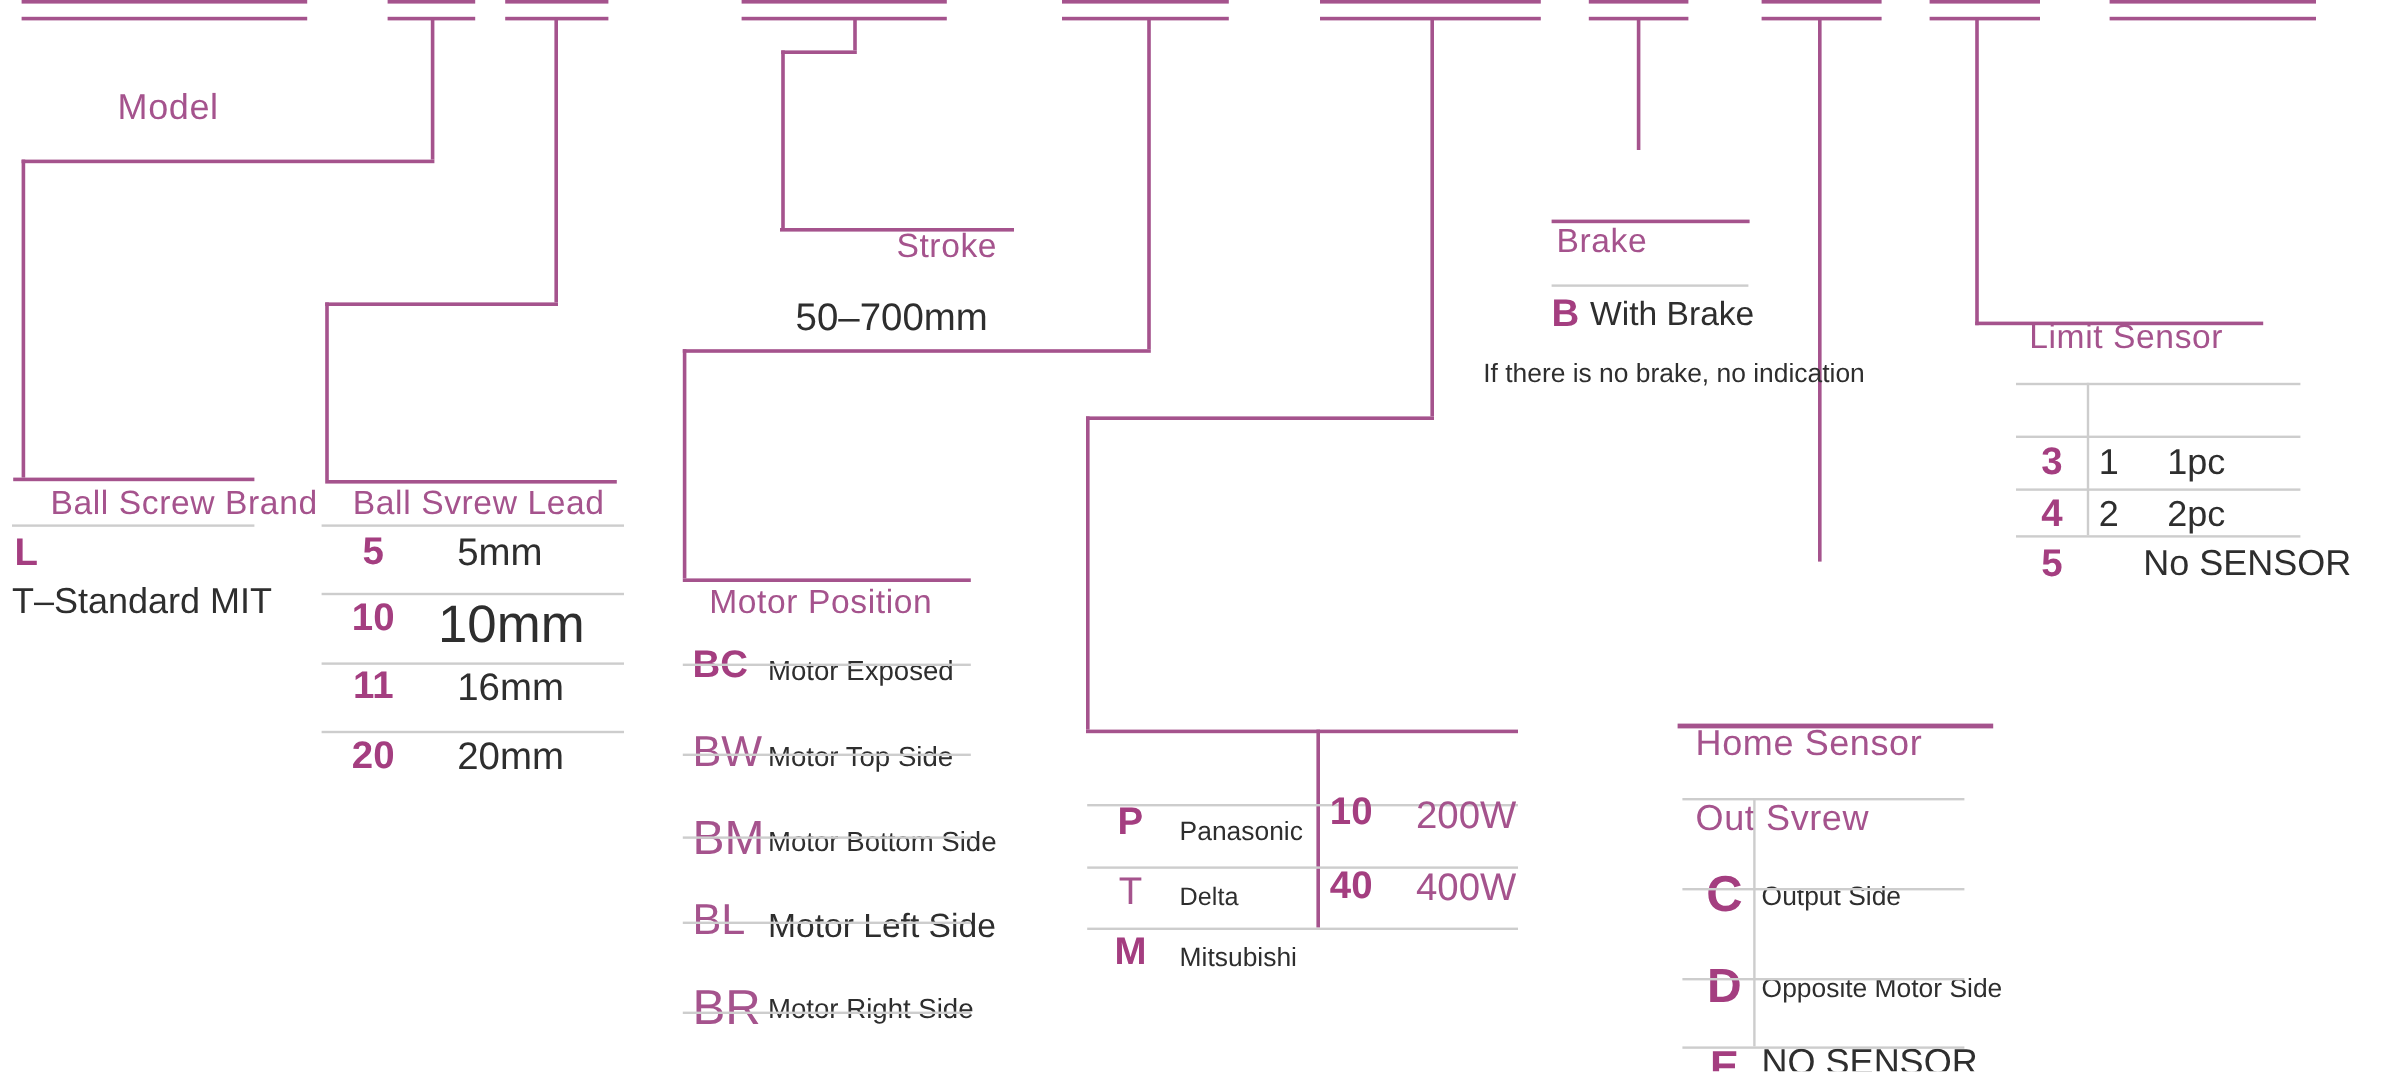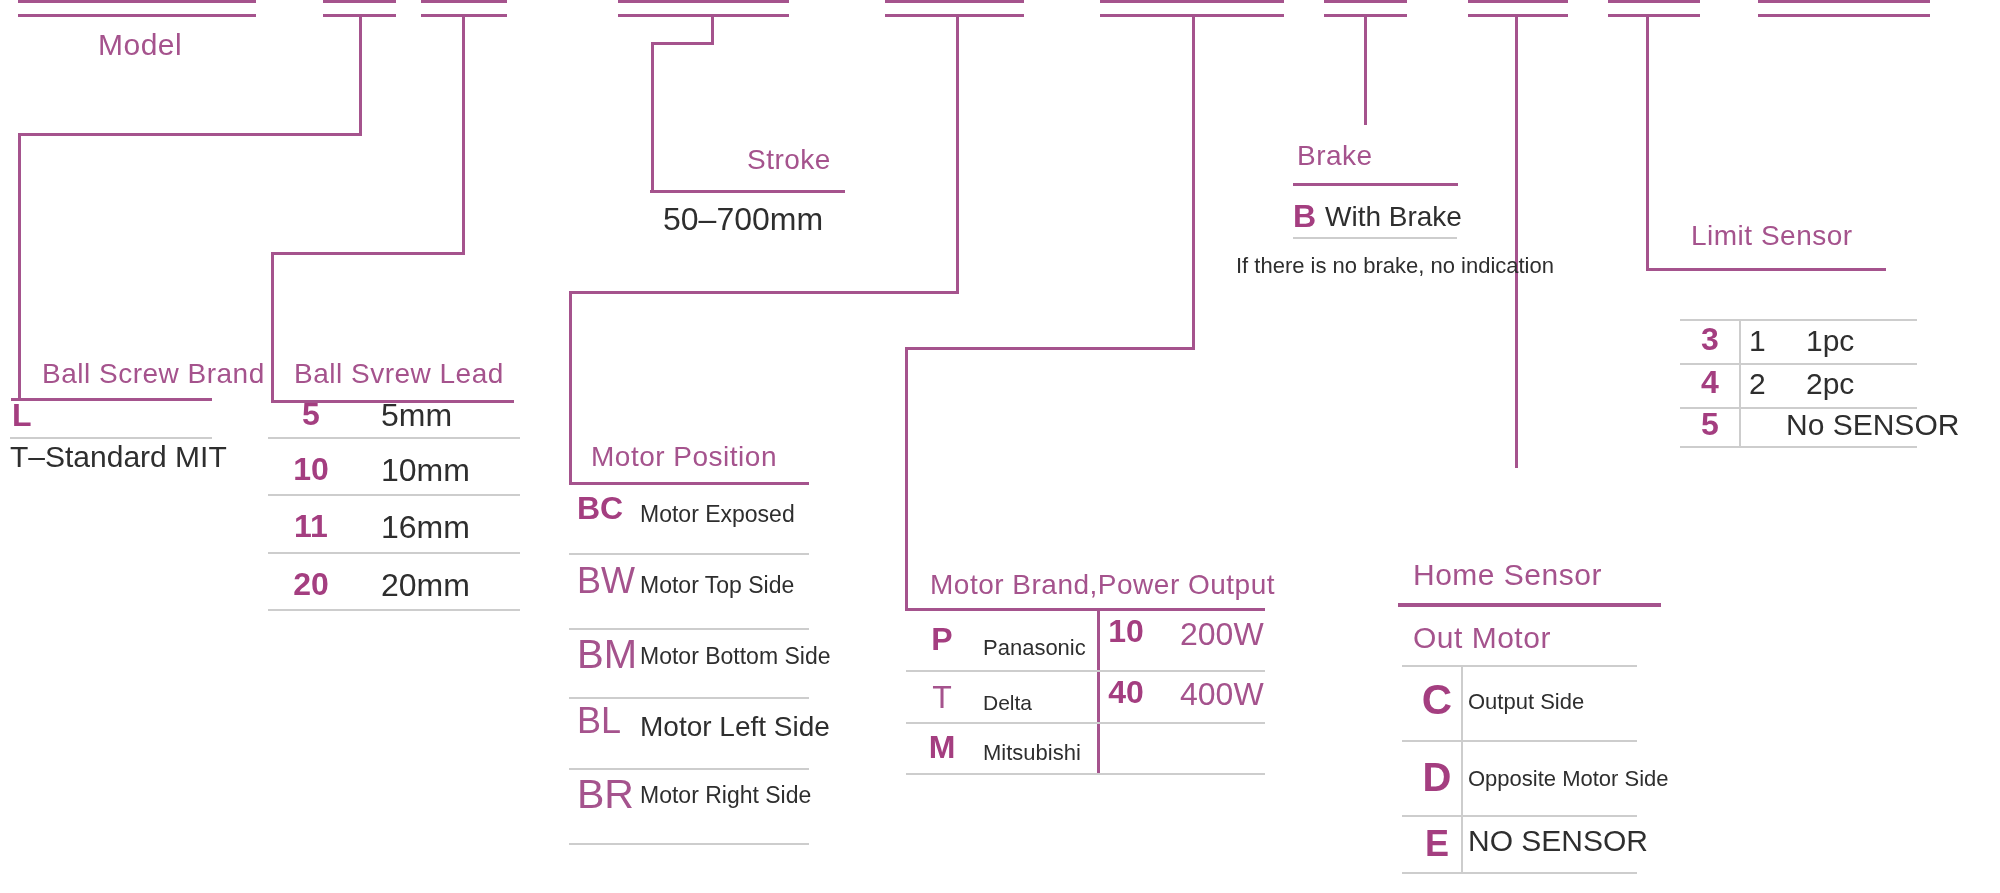--- a/index.html
+++ b/index.html
@@ -5,21 +5,21 @@
   html,body{margin:0;padding:0;background:#ffffff;}
   .canvas{
     position:relative;
     width:2000px;height:893px;
     background:#ffffff;
     font-family:"Liberation Sans", sans-serif;
     overflow:hidden;
   }
   .ln{position:absolute;background:var(--accent);}          
   .gln{position:absolute;background:var(--sep);}            
-  .txt{position:absolute;line-height:1;white-space:nowrap;}
+  .txt{position:absolute;line-height:1;white-space:nowrap;margin-top:45px;}
   .hdr{color:var(--accent);font-size:28px;letter-spacing:.5px;}
   .hdr30{color:var(--accent);font-size:30px;letter-spacing:.5px;}
   .code{color:var(--code);font-weight:bold;}
   .dark{color:var(--ink);}
   .acc{color:var(--accent);}
   .ctr{text-align:center;}
 </style>
 </head>
 <body>
 
@@ -80,21 +80,21 @@
   <div class="txt code" style="left:12px;top:399px;font-size:32px">L</div>
   <div class="gln" style="left:10px;top:437px;width:202px;height:2px"></div>
   <div class="txt dark" style="left:10px;top:442px;font-size:30px">T–Standard MIT</div>
 
   <div class="txt hdr" style="left:294px;top:360px">Ball Svrew Lead</div>
   <div class="ln" style="left:271px;top:400px;width:243px;height:3px"></div>
   <div class="txt code ctr" style="left:288px;top:398px;width:46px;font-size:32px">5</div>
   <div class="txt dark" style="left:381px;top:399px;font-size:32px">5mm</div>
   <div class="gln" style="left:268px;top:437px;width:252px;height:2px"></div>
   <div class="txt code ctr" style="left:288px;top:453px;width:46px;font-size:32px">10</div>
-  <div class="txt dark" style="left:381px;top:454px;font-size:32px">10mm</div>
+  <div class="txt dark" style="left:365px;top:454px;font-size:44px">10mm</div>
   <div class="gln" style="left:268px;top:494px;width:252px;height:2px"></div>
   <div class="txt code ctr" style="left:288px;top:510px;width:46px;font-size:32px">11</div>
   <div class="txt dark" style="left:381px;top:511px;font-size:32px">16mm</div>
   <div class="gln" style="left:268px;top:552px;width:252px;height:2px"></div>
   <div class="txt code ctr" style="left:288px;top:568px;width:46px;font-size:32px">20</div>
   <div class="txt dark" style="left:381px;top:569px;font-size:32px">20mm</div>
   <div class="gln" style="left:268px;top:609px;width:252px;height:2px"></div>
 
   <div class="txt hdr" style="left:747px;top:146px">Stroke</div>
   <div class="ln" style="left:650px;top:190px;width:195px;height:3px"></div>
@@ -111,21 +111,20 @@
   <div class="txt acc" style="left:577px;top:634px;font-size:40px">BM</div>
   <div class="txt dark" style="left:640px;top:645px;font-size:23px">Motor Bottom Side</div>
   <div class="gln" style="left:569px;top:697px;width:240px;height:2px"></div>
   <div class="txt acc" style="left:577px;top:703px;font-size:36px">BL</div>
   <div class="txt dark" style="left:640px;top:713px;font-size:28px">Motor Left Side</div>
   <div class="gln" style="left:569px;top:768px;width:240px;height:2px"></div>
   <div class="txt acc" style="left:577px;top:774px;font-size:41px">BR</div>
   <div class="txt dark" style="left:640px;top:784px;font-size:23px">Motor Right Side</div>
   <div class="gln" style="left:569px;top:843px;width:240px;height:2px"></div>
 
-  <div class="txt hdr" style="left:930px;top:571px">Motor Brand,Power Output</div>
   <div class="ln" style="left:905px;top:608px;width:360px;height:3px"></div>
   <div class="ln" style="left:1097px;top:608px;width:3px;height:165px"></div>
   <div class="txt code ctr" style="left:920px;top:623px;width:44px;font-size:32px">P</div>
   <div class="txt dark" style="left:983px;top:637px;font-size:22px">Panasonic</div>
   <div class="gln" style="left:906px;top:670px;width:359px;height:2px"></div>
   <div class="txt acc ctr" style="left:920px;top:681px;width:44px;font-size:32px">T</div>
   <div class="txt dark" style="left:983px;top:692px;font-size:21px">Delta</div>
   <div class="gln" style="left:906px;top:722px;width:359px;height:2px"></div>
   <div class="txt code ctr" style="left:920px;top:731px;width:44px;font-size:32px">M</div>
   <div class="txt dark" style="left:983px;top:742px;font-size:22px">Mitsubishi</div>
@@ -137,21 +136,21 @@
 
   <div class="txt hdr" style="left:1297px;top:142px">Brake</div>
   <div class="ln" style="left:1293px;top:183px;width:165px;height:3px"></div>
   <div class="txt code" style="left:1293px;top:200px;font-size:32px">B</div>
   <div class="txt dark" style="left:1325px;top:203px;font-size:28px">With Brake</div>
   <div class="gln" style="left:1293px;top:237px;width:164px;height:2px"></div>
   <div class="txt dark" style="left:1236px;top:255px;font-size:22px">If there is no brake, no indication</div>
 
   <div class="txt hdr30" style="left:1413px;top:560px">Home Sensor</div>
   <div class="ln" style="left:1398px;top:603px;width:263px;height:4px"></div>
-  <div class="txt hdr30" style="left:1413px;top:623px">Out Motor</div>
+  <div class="txt hdr30" style="left:1413px;top:623px">Out Svrew</div>
   <div class="gln" style="left:1402px;top:665px;width:235px;height:2px"></div>
   <div class="gln" style="left:1461px;top:665px;width:2px;height:207px"></div>
   <div class="txt code ctr" style="left:1412px;top:679px;width:50px;font-size:42px">C</div>
   <div class="txt dark" style="left:1468px;top:691px;font-size:22px">Output Side</div>
   <div class="gln" style="left:1402px;top:740px;width:235px;height:2px"></div>
   <div class="txt code ctr" style="left:1412px;top:757px;width:50px;font-size:40px">D</div>
   <div class="txt dark" style="left:1468px;top:768px;font-size:22px">Opposite Motor Side</div>
   <div class="gln" style="left:1402px;top:815px;width:235px;height:2px"></div>
   <div class="txt code ctr" style="left:1412px;top:826px;width:50px;font-size:36px">E</div>
   <div class="txt dark" style="left:1468px;top:826px;font-size:30px">NO SENSOR</div>

